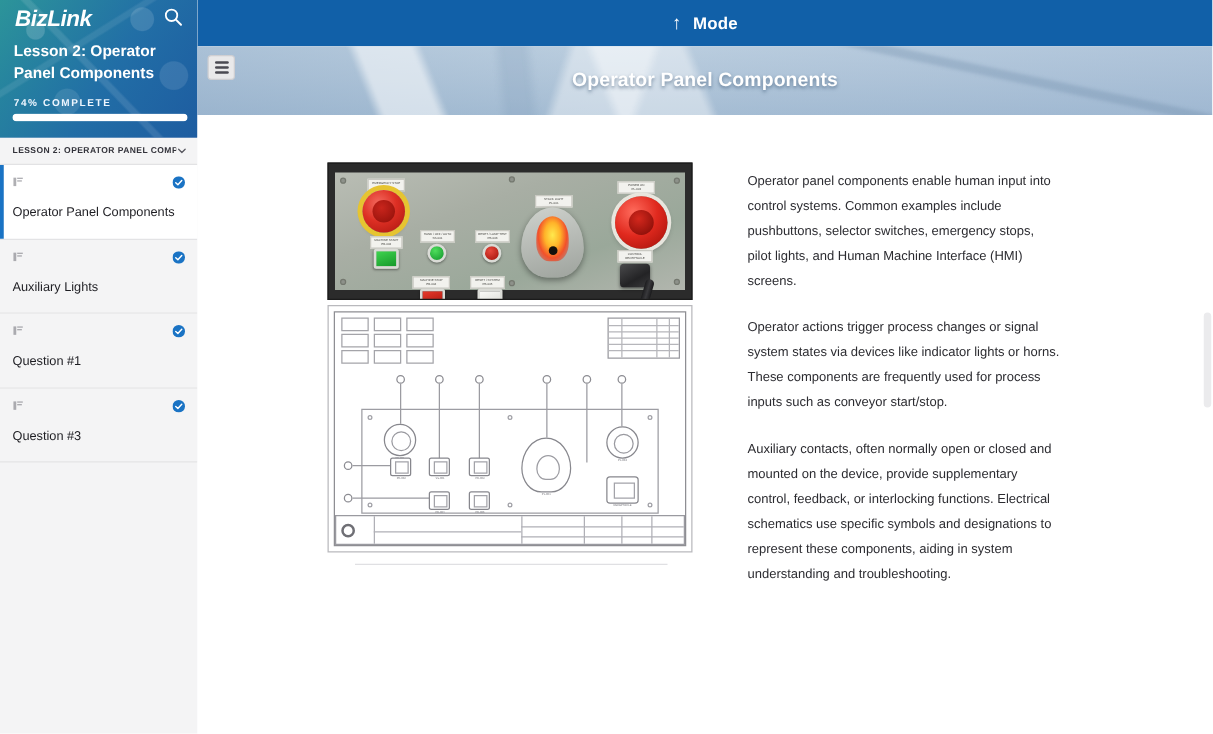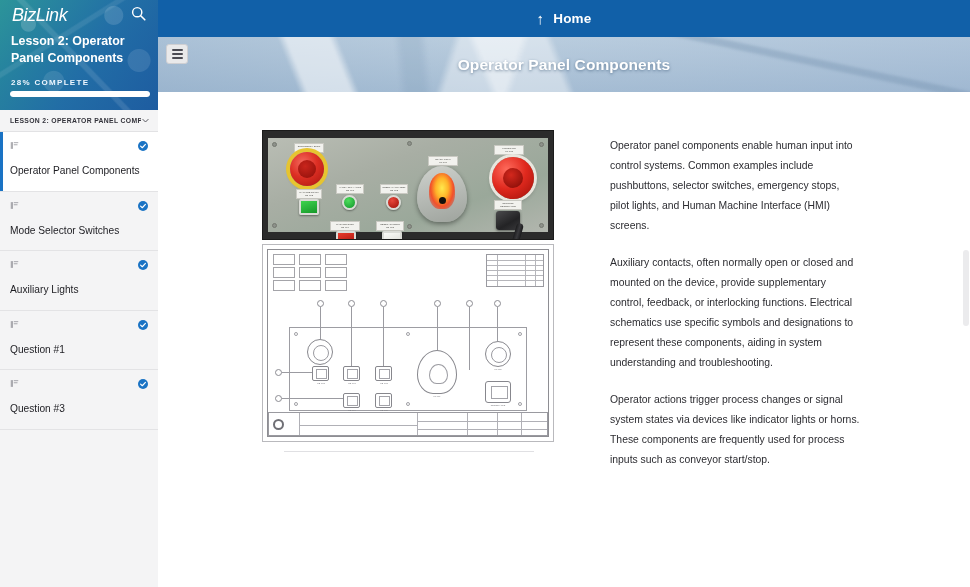--- a/index.html
+++ b/index.html
@@ -42,21 +42,21 @@
       radial-gradient(circle at 18% 22%, rgba(255,255,255,.20) 0 7px, transparent 8px),
       radial-gradient(circle at 72% 14%, rgba(255,255,255,.16) 0 9px, transparent 10px),
       radial-gradient(circle at 88% 55%, rgba(255,255,255,.13) 0 11px, transparent 12px),
       radial-gradient(circle at 34% 74%, rgba(255,255,255,.12) 0 10px, transparent 11px),
       linear-gradient(46deg, transparent 46%, rgba(255,255,255,.13) 47%, rgba(255,255,255,.13) 49%, transparent 50%),
       linear-gradient(-32deg, transparent 62%, rgba(255,255,255,.10) 63%, rgba(255,255,255,.10) 65%, transparent 66%);
     opacity: .85;
   }
   .brand {
     position: absolute; left: 12px; top: 5px; z-index: 3;
-    color: #fff; font-size: 18px; font-weight: normal; font-style: italic;
+    color: #fff; font-size: 18px; font-weight: bold; font-style: italic;
     letter-spacing: -.4px;
   }
   .search-icon {
     position: absolute; right: 11px; top: 5px; z-index: 3;
     width: 17px; height: 17px; cursor: pointer;
   }
   .lesson-title {
     position: absolute; left: 11px; top: 33px; right: 8px; z-index: 3;
     color: #ffffff; font-size: 12.4px; font-weight: bold; line-height: 1.33;
   }
@@ -137,21 +137,21 @@
   }
   .menu-btn span { display: block; width: 11px; height: 1.6px; background: #4a4a52; border-radius: 1px; }
 
   
   .content {
     position: absolute; left: 158px; top: 92px; width: 812px; height: 495px;
     background: #ffffff; overflow: hidden;
   }
   .content-inner { display: flex; padding: 38px 0 0 0; }
   .col-left { width: 300px; margin-left: 104px; }
-  .col-right { width: 250px; margin-left: 48px; padding-top: 6px; }
+  .col-right { width: 250px; margin-left: 36px; padding-top: 6px; }
 
   
   .photo {
     position: relative; width: 292px; height: 110px; overflow: hidden;
     background: #2b2b2b; border: 1px solid #1b1b1b;
   }
   .panel-face {
     position: absolute; left: 5px; top: 7px; right: 5px; bottom: 7px;
     background: linear-gradient(160deg, #b9bdb4 0%, #a8aea4 35%, #9aa89a 70%, #b2b6ae 100%);
   }
@@ -279,33 +279,33 @@
   }
 </style>
 </head>
 <body>
 
 <div class="app">
 
   <div class="topbar">
     <div class="home-link">
       <span class="home-arrow">↑</span>
-      <span>Home</span>
+      <span>Mode</span>
     </div>
   </div>
 
   <div class="sidebar">
     <div class="side-head">
       <div class="brand">BizLink</div>
       <svg class="search-icon" viewBox="0 0 20 20">
         <circle cx="8.5" cy="8.5" r="5.4" fill="none" stroke="#ffffff" stroke-width="1.7"></circle>
         <line x1="12.6" y1="12.6" x2="17.4" y2="17.4" stroke="#ffffff" stroke-width="1.9" stroke-linecap="round"></line>
       </svg>
       <div class="lesson-title">Lesson 2: Operator Panel Components</div>
-      <div class="pct-label">28% COMPLETE</div>
+      <div class="pct-label">74% COMPLETE</div>
       <div class="pbar-track">
         <div class="pbar-fill"></div>
       </div>
     </div>
 
     <div class="section-head">
       <span class="section-head-label">LESSON 2: OPERATOR PANEL COMPONENTS</span>
       <svg class="chev" viewBox="0 0 12 12">
         <polyline points="2.5,4.5 6,8 9.5,4.5" fill="none" stroke="#55555d" stroke-width="1.3" stroke-linecap="round" stroke-linejoin="round"></polyline>
       </svg>
@@ -322,34 +322,20 @@
           </svg>
           <svg class="check-badge" viewBox="0 0 20 20">
             <circle cx="10" cy="10" r="10" fill="#1a73c4"></circle>
             <polyline points="5.2,10.3 8.6,13.5 14.8,6.7" fill="none" stroke="#ffffff" stroke-width="2.3" stroke-linecap="round" stroke-linejoin="round"></polyline>
           </svg>
         </div>
         <div class="nav-label">Operator Panel Components</div>
       </div>
 
 
-      <div class="nav-item">
-        <div class="nav-top">
-          <svg class="doc-icon" viewBox="0 0 12 12">
-            <rect x="1" y="1.5" width="3" height="9" fill="#6e6e76"></rect>
-            <rect x="5" y="1.5" width="6" height="1.4" fill="#6e6e76"></rect>
-            <rect x="5" y="4.3" width="5" height="1.4" fill="#6e6e76"></rect>
-          </svg>
-          <svg class="check-badge" viewBox="0 0 20 20">
-            <circle cx="10" cy="10" r="10" fill="#1a73c4"></circle>
-            <polyline points="5.2,10.3 8.6,13.5 14.8,6.7" fill="none" stroke="#ffffff" stroke-width="2.3" stroke-linecap="round" stroke-linejoin="round"></polyline>
-          </svg>
-        </div>
-        <div class="nav-label">Mode Selector Switches</div>
-      </div>
 
       <div class="nav-item">
         <div class="nav-top">
           <svg class="doc-icon" viewBox="0 0 12 12">
             <rect x="1" y="1.5" width="3" height="9" fill="#6e6e76"></rect>
             <rect x="5" y="1.5" width="6" height="1.4" fill="#6e6e76"></rect>
             <rect x="5" y="4.3" width="5" height="1.4" fill="#6e6e76"></rect>
           </svg>
           <svg class="check-badge" viewBox="0 0 20 20">
             <circle cx="10" cy="10" r="10" fill="#1a73c4"></circle>
@@ -540,22 +526,22 @@
             <div class="tb-h" style="left:148px; right:0; top:16px;"></div>
             <div class="tb-h" style="left:30px; width:118px; top:12px;"></div>
           </div>
         </div>
 
         <div class="caption-rule"></div>
       </div>
 
       <div class="col-right">
         <p class="para">Operator panel components enable human input into control systems. Common examples include pushbuttons, selector switches, emergency stops, pilot lights, and Human Machine Interface (HMI) screens.</p>
+        <p class="para">Operator actions trigger process changes or signal system states via devices like indicator lights or horns. These components are frequently used for process inputs such as conveyor start/stop.</p>
         <p class="para">Auxiliary contacts, often normally open or closed and mounted on the device, provide supplementary control, feedback, or interlocking functions. Electrical schematics use specific symbols and designations to represent these components, aiding in system understanding and troubleshooting.</p>
-        <p class="para">Operator actions trigger process changes or signal system states via devices like indicator lights or horns. These components are frequently used for process inputs such as conveyor start/stop.</p>
       </div>
 
     </div>
   </div>
 
   <div class="scroll-track">
     <div class="scroll-thumb"></div>
   </div>
 
 </div>

